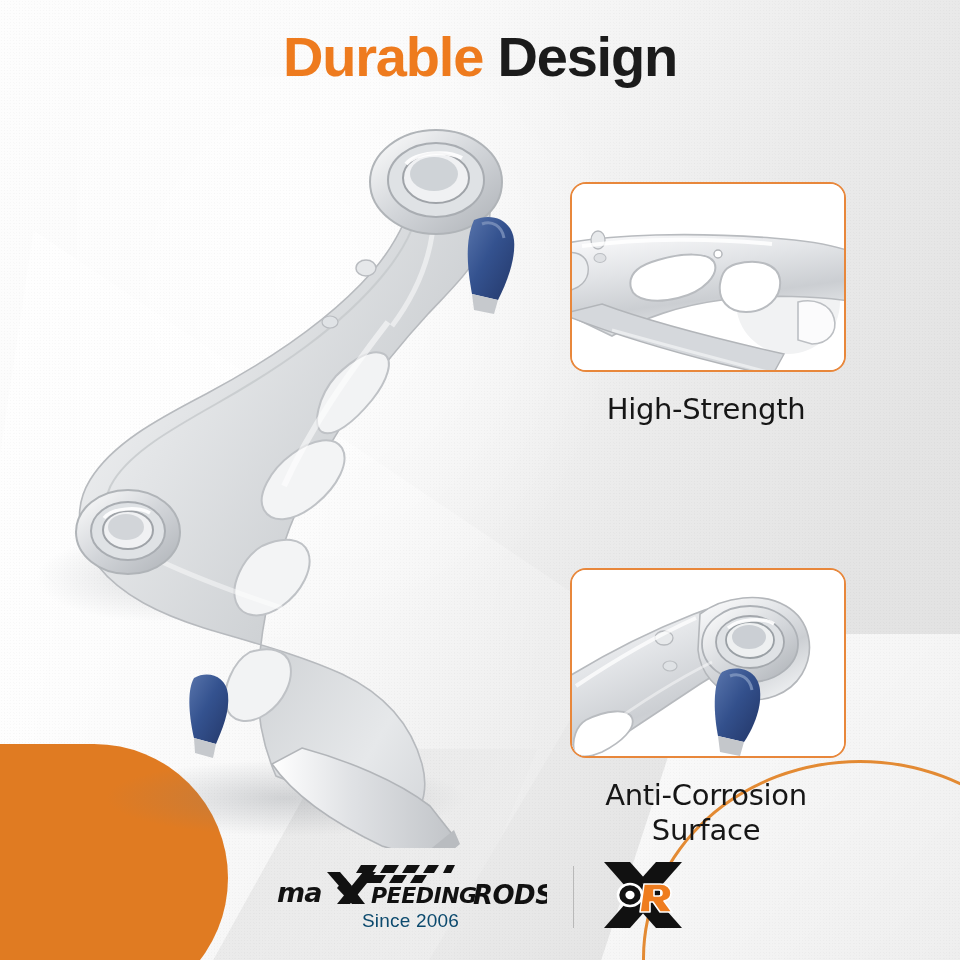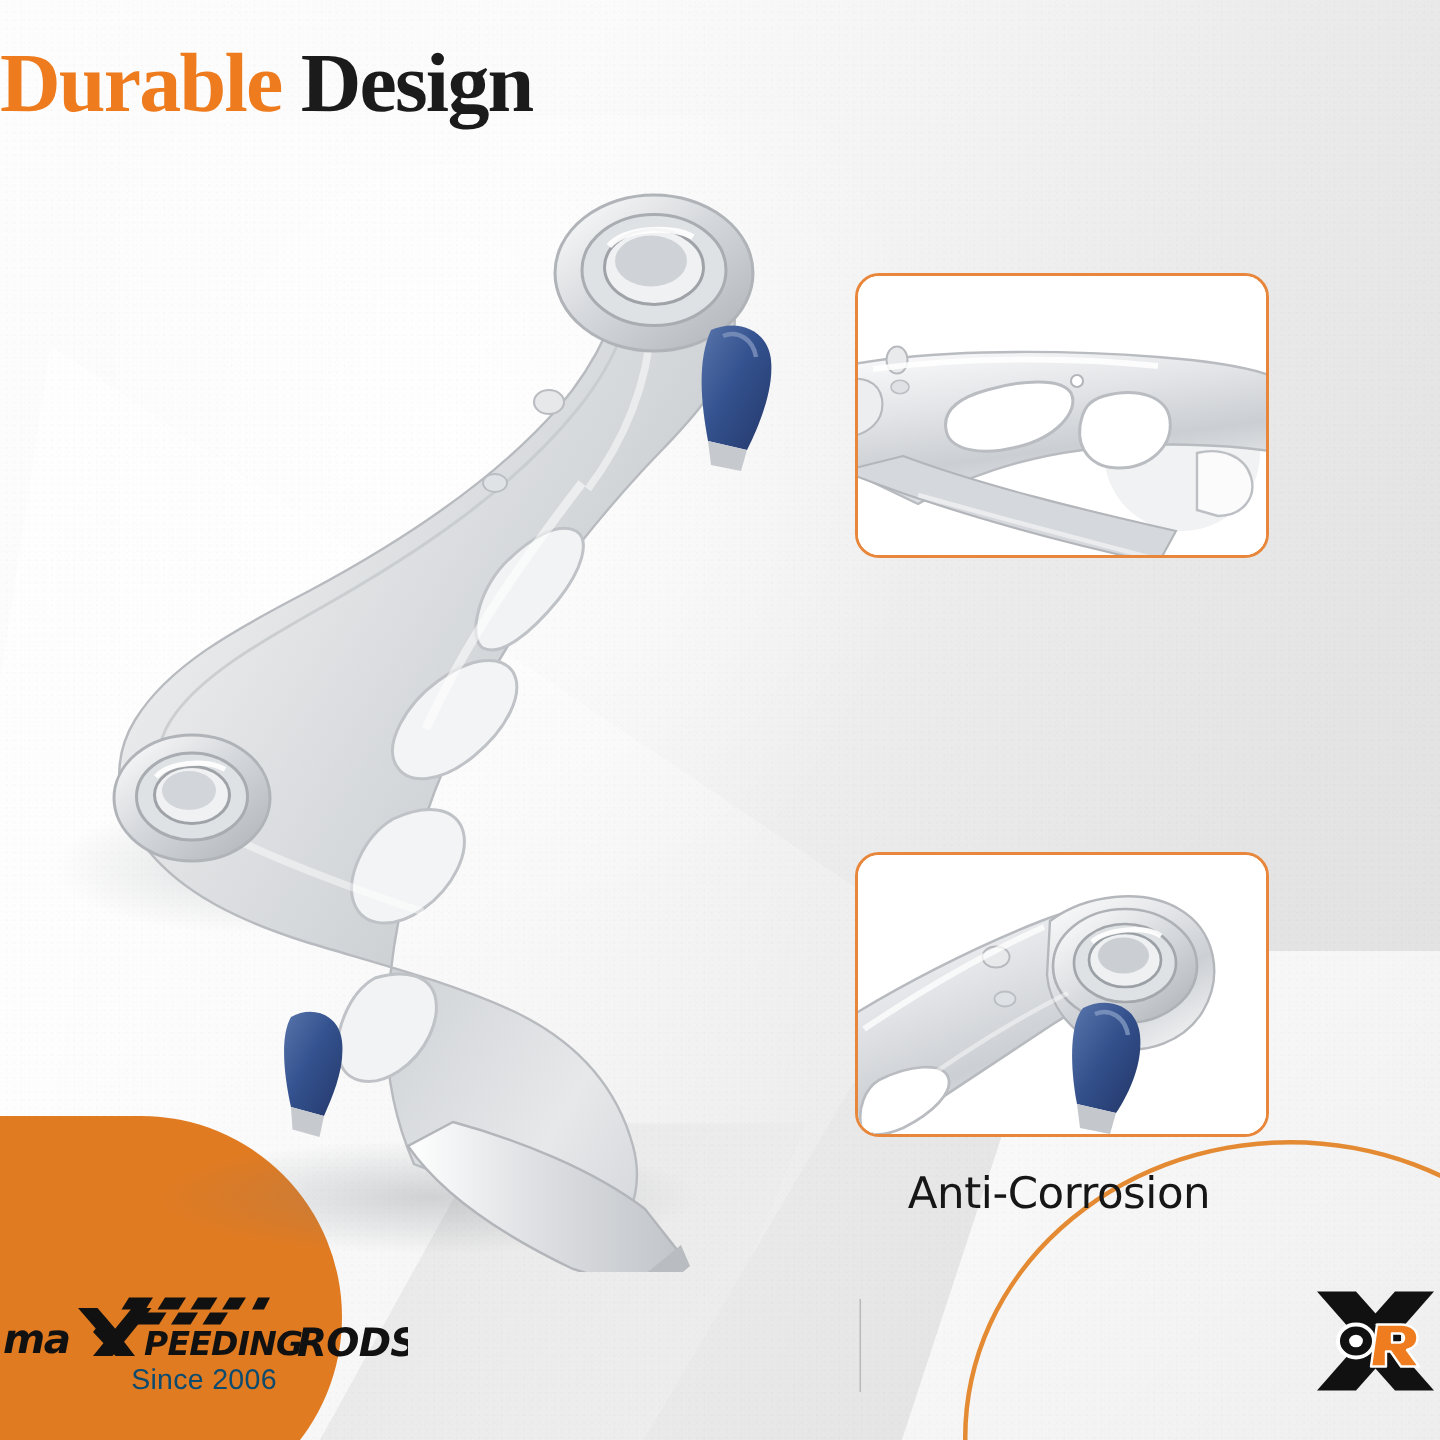--- a/index.html
+++ b/index.html
@@ -97,21 +97,22 @@
     border: 3px solid #e38a33;
     border-radius: 50%;
   }
 
   
   .title {
     position: absolute;
     top: 26px;
     left: 0;
     width: 100%;
-    font-family: Liberation Serif, serif;
+    text-align: center;
+    font-family: Liberation Sans, sans-serif;
     font-weight: bold;
     font-size: 56px;
     letter-spacing: -1.2px;
     line-height: 1.1;
     white-space: nowrap;
   }
   .title .w1 { color: #ee7b1e; }
   .title .w2 { color: #1b1b1b; }
 
   
@@ -155,22 +156,22 @@
   }
 
   
   .footer {
     position: absolute;
     left: 0;
     bottom: 24px;
     width: 100%;
     display: flex;
     align-items: center;
-    justify-content: space-between;
-    gap: 42px;
+    justify-content: center;
+    gap: 26px;
   }
   .brand-block { text-align: center; }
   .brand-mark { display: block; }
   .brand-since {
     margin-top: 2px;
     font-family: "Liberation Sans", sans-serif;
     font-size: 19px;
     font-weight: 400;
     color: #0c4a6e;
     letter-spacing: .2px;
@@ -344,20 +345,21 @@
 
         <ellipse cx="26" cy="56" rx="7" ry="9" fill="#e8eaec" stroke="#b6b9bd" stroke-width="1.3"></ellipse>
         <ellipse cx="28" cy="74" rx="6" ry="4.5" fill="#dfe1e4" stroke="#bcbfc3" stroke-width="1.1"></ellipse>
         <circle cx="146" cy="70" r="4" fill="#ffffff" stroke="#b2b5b9" stroke-width="1.4"></circle>
 
         <path d="M10 62 C70 54 140 54 200 60" fill="none" stroke="#ffffff" stroke-width="4" opacity=".85"></path>
         <path d="M40 146 C90 160 150 176 196 188" fill="none" stroke="#ffffff" stroke-width="3" opacity=".5"></path>
       </svg>
     </div>
     <div class="caption">
+      <div>High-Strength</div>
     </div>
   </div>
 
   <div class="feature two">
     <div class="card">
       <svg viewBox="0 0 272 186" xmlns="http://www.w3.org/2000/svg" aria-hidden="true">
         <defs>
           <linearGradient id="cm2" x1="0" y1="0" x2="0.6" y2="1">
             <stop offset="0%" stop-color="#fdfdfd"></stop>
             <stop offset="38%" stop-color="#e4e6e9"></stop>
@@ -402,20 +404,21 @@
 
         <ellipse cx="92" cy="68" rx="9" ry="7" fill="#e7e9eb" stroke="#b6b9bd" stroke-width="1.3"></ellipse>
         <ellipse cx="98" cy="96" rx="7" ry="5" fill="#dfe2e5" stroke="#bbbec2" stroke-width="1.2"></ellipse>
 
         <path d="M4 116 C40 92 84 66 124 48" fill="none" stroke="#ffffff" stroke-width="4" opacity=".75"></path>
         <path d="M30 160 C66 134 104 110 140 92" fill="none" stroke="#ffffff" stroke-width="3" opacity=".45"></path>
       </svg>
     </div>
     <div class="caption">
       <div>Anti-Corrosion</div>
+      <div>Surface</div>
     </div>
   </div>
 
   <div class="footer">
 
     <div class="brand-block">
       <svg class="brand-mark" width="272" height="46" viewBox="0 0 272 46" xmlns="http://www.w3.org/2000/svg" aria-hidden="true">
         <g fill="#111111">
 
           <path d="M86 3 l16 0 -5 8 -16 0 z"></path>

